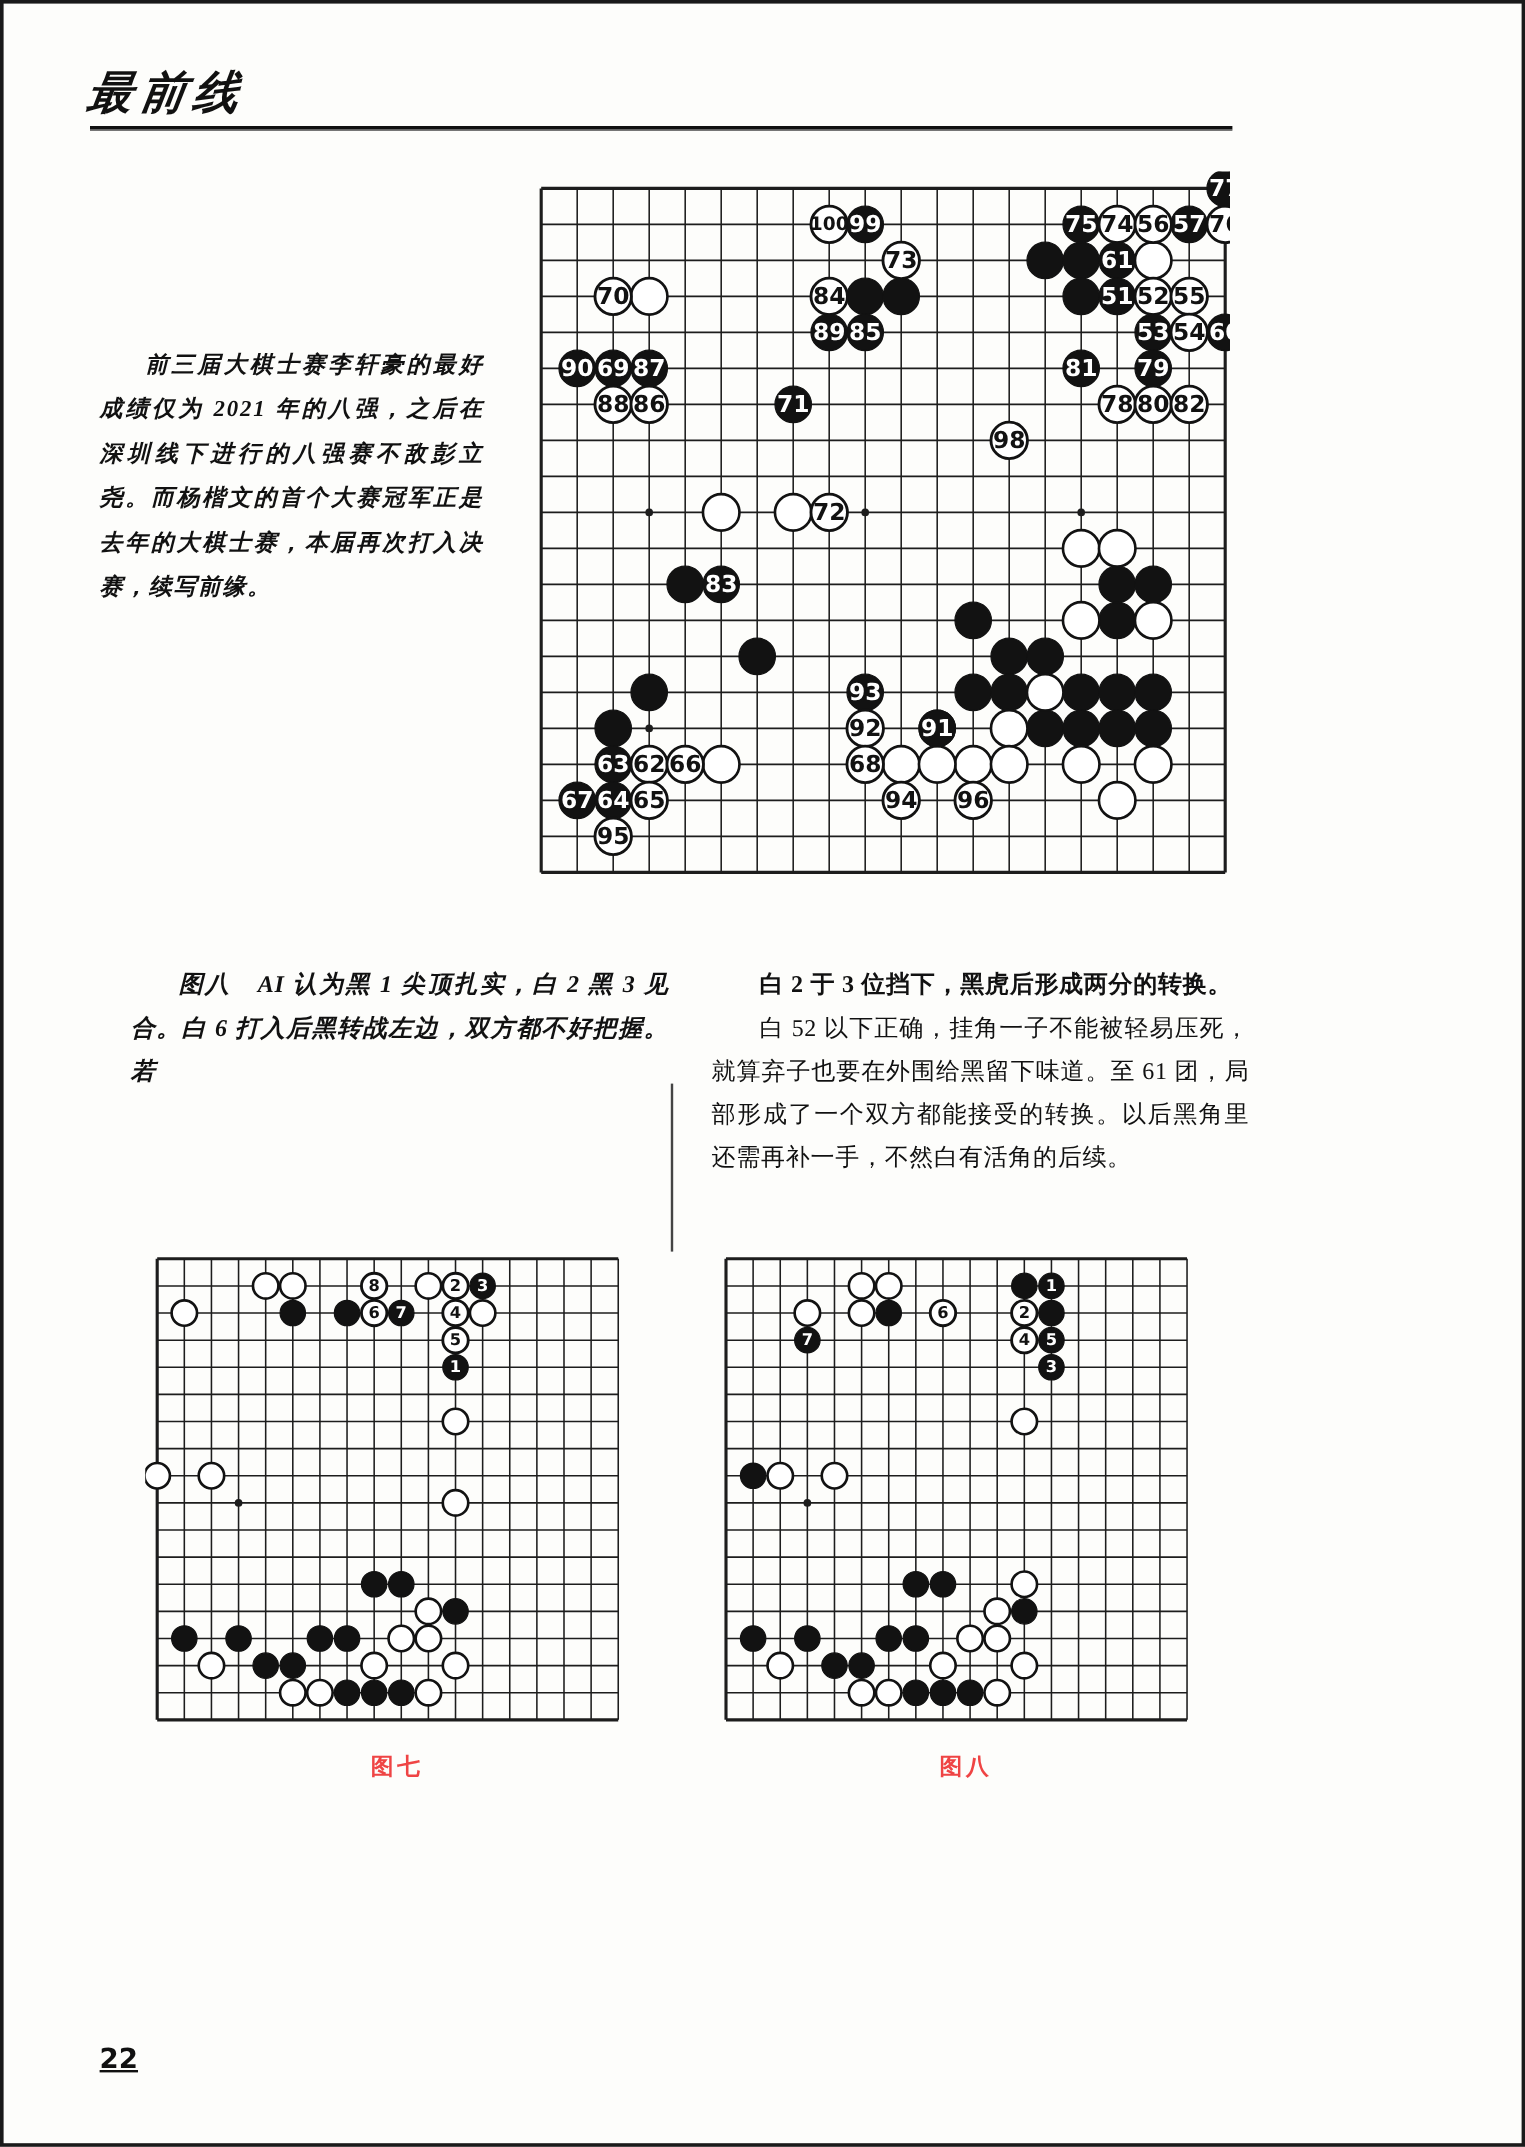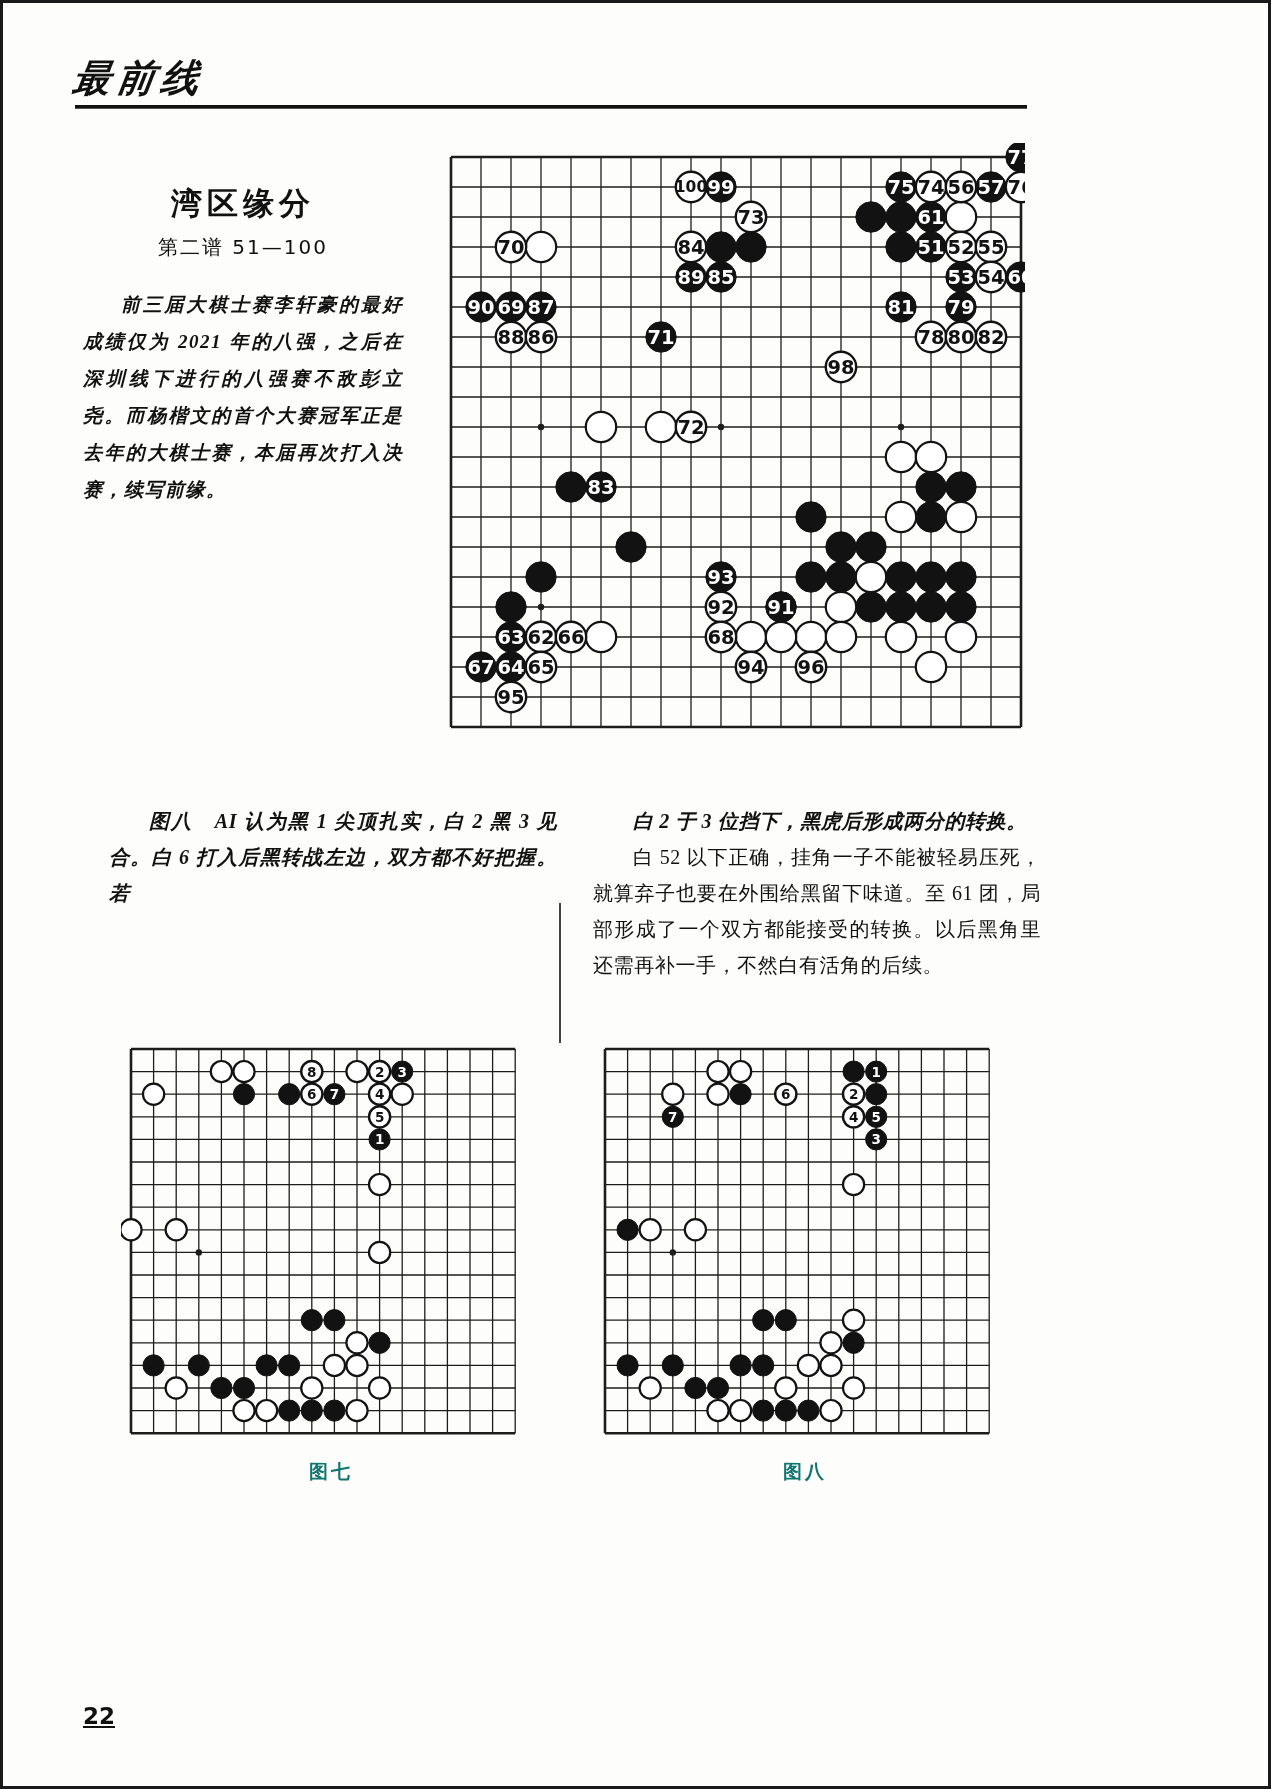--- a/index.html
+++ b/index.html
@@ -51,47 +51,43 @@
   .board-main{position:absolute;left:432px;top:140px;width:590px;height:600px;}
 
   
   .cols{position:absolute;left:78px;top:800px;width:1100px;height:230px;}
   .col{position:absolute;top:0;width:448px;font-size:20px;line-height:36px;text-align:justify;letter-spacing:.6px;}
   .col.left{left:28px;}
   .col.right{left:512px;}
   .col p{margin:0;text-indent:2em;}
   .col.left p{font-style:italic;font-weight:600;}
   .col.left p.reg{font-style:normal;font-weight:400;}
-  .col.right p{font-style:italic;font-weight:600;}
+  .col.right p{font-weight:600;}
   .col.right p.reg{font-style:normal;font-weight:400;}
   .divider{position:absolute;left:556px;top:900px;width:2px;height:140px;background:#444;}
 
   
   .fig{position:absolute;}
-  .fig .cap{position:absolute;left:0;right:0;text-align:center;font-size:19px;letter-spacing:3px;font-weight:700;color:#0f766e;}
+  .fig .cap{position:absolute;left:0;right:0;text-align:center;font-size:19px;letter-spacing:3px;font-weight:700;color:#ef4444;}
 
   .pagenum{position:absolute;left:80px;top:1700px;font-family:"DejaVu Sans","Liberation Sans",sans-serif;font-size:23px;font-weight:700;color:#111;text-decoration:underline;}
 
   svg{display:block;}
 </style>
 </head>
 <body>
 
 <div class="page">
   <div class="inner">
 
     <div class="masthead">
       <div class="brand">最前线</div>
       <div class="rule"></div>
     </div>
 
-    <div class="titleblock">
-      <div class="t1">湾区缘分</div>
-      <div class="t2">第二谱 51—100</div>
-    </div>
 
     <div class="intro">
       <p>前三届大棋士赛李轩豪的最好成绩仅为 2021 年的八强，之后在深圳线下进行的八强赛不敌彭立尧。而杨楷文的首个大赛冠军正是去年的大棋士赛，本届再次打入决赛，续写前缘。</p>
     </div>
 
     <div class="board-main">
       <svg id="svg-main" width="590" height="600" viewBox="0 0 590 600">
           <g>
             <line x1="16" y1="14" x2="586" y2="14" stroke="#1d1d1d" stroke-width="2.6"></line>
             <line x1="16" y1="44" x2="586" y2="44" stroke="#1d1d1d" stroke-width="1.3"></line>

